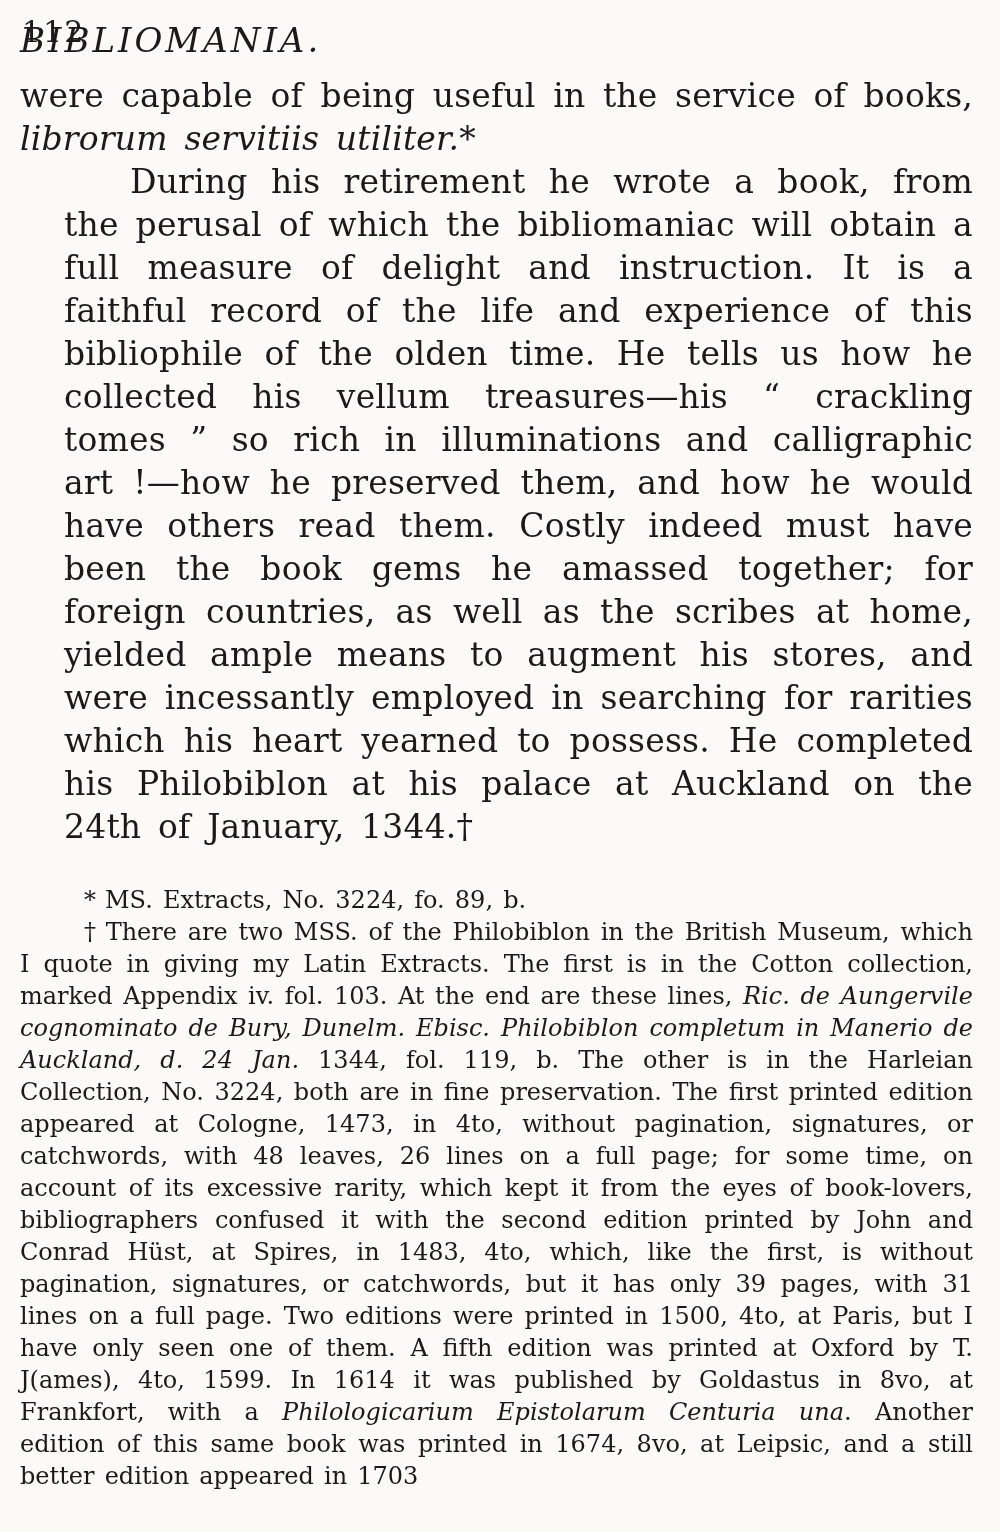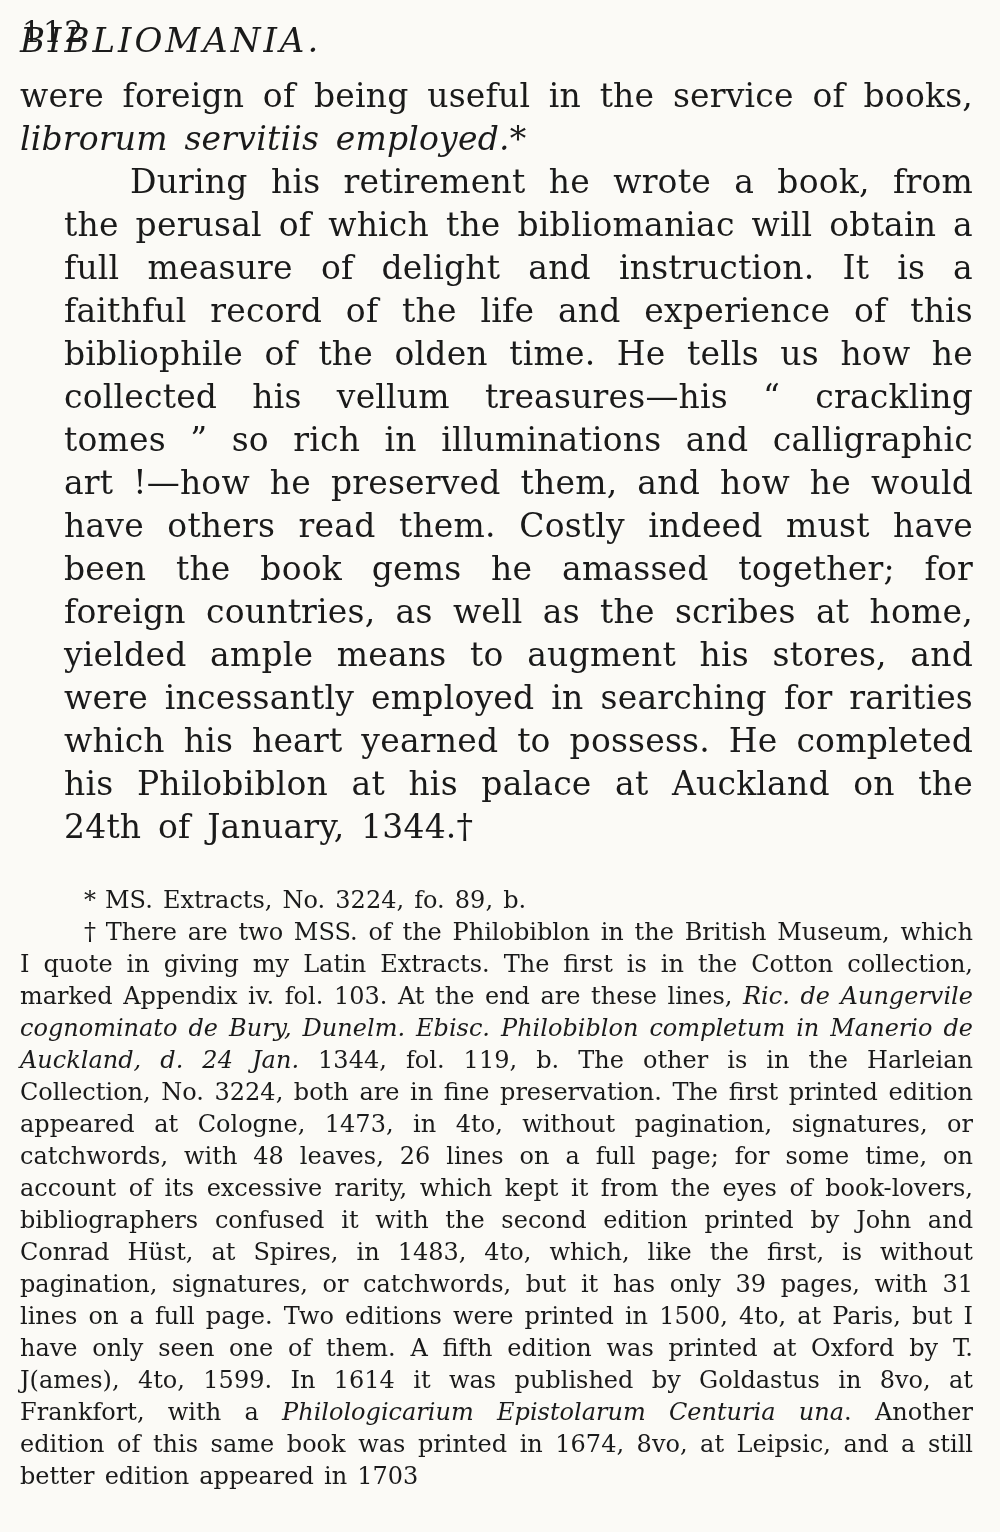--- a/index.html
+++ b/index.html
@@ -66,21 +66,21 @@
 <body>
 
 <div class="page">
 
   <header class="page-header">
     <span class="page-number">112</span>
     <span class="running-title">BIBLIOMANIA.</span>
   </header>
 
   <main class="body-text">
-      <p><span>were foreign of being useful in the service of books, </span><i>librorum servitiis employed.</i><span>*</span></p>
+      <p><span>were capable of being useful in the service of books, </span><i>librorum servitiis utiliter.</i><span>*</span></p>
       <p class="indent"><span>During his retirement he wrote a book, from the perusal of which the bibliomaniac will obtain a full measure of delight and instruction.  It is a faithful record of the life and experience of this bibliophile of the olden time.  He tells us how he collected his vellum treasures—his “ crackling tomes ” so rich in illuminations and calligraphic art !—how he preserved them, and how he would have others read them.  Costly indeed must have been the book gems he amassed together; for foreign countries, as well as the scribes at home, yielded ample means to augment his stores, and were incessantly employed in searching for rarities which his heart yearned to possess.  He completed his Philobiblon at his palace at Auckland on the 24th of January, 1344.†</span></p>
     </main>
 
   <section class="footnotes">
       <p><span class="fn-marker">*</span><span>MS. Extracts, No. 3224, fo. 89, b.</span></p>
       <p><span class="fn-marker">†</span><span>There are two MSS. of the Philobiblon in the British Museum, which I quote in giving my Latin Extracts.  The first is in the Cotton collection, marked Appendix iv. fol. 103.  At the end are these lines, </span><i>Ric. de Aungervile cognominato de Bury, Dunelm. Ebisc. Philobiblon completum in Manerio de Auckland, d. 24 Jan.</i><span> 1344, fol. 119, b.  The other is in the Harleian Collection, No. 3224, both are in fine preservation.  The first printed edition appeared at Cologne, 1473, in 4to, without pagination, signatures, or catchwords, with 48 leaves, 26 lines on a full page; for some time, on account of its excessive rarity, which kept it from the eyes of book-lovers, bibliographers confused it with the second edition printed by John and Conrad Hüst, at Spires, in 1483, 4to, which, like the first, is without pagination, signatures, or catchwords, but it has only 39 pages, with 31 lines on a full page.  Two editions were printed in 1500, 4to, at Paris, but I have only seen one of them.  A fifth edition was printed at Oxford by T. J(ames), 4to, 1599.  In 1614 it was published by Goldastus in 8vo, at Frankfort, with a </span><i>Philologicarium Epistolarum Centuria una</i><span>.  Another edition of this same book was printed in 1674, 8vo, at Leipsic, and a still better edition appeared in 1703</span></p>
     </section>
 
 </div>
 

